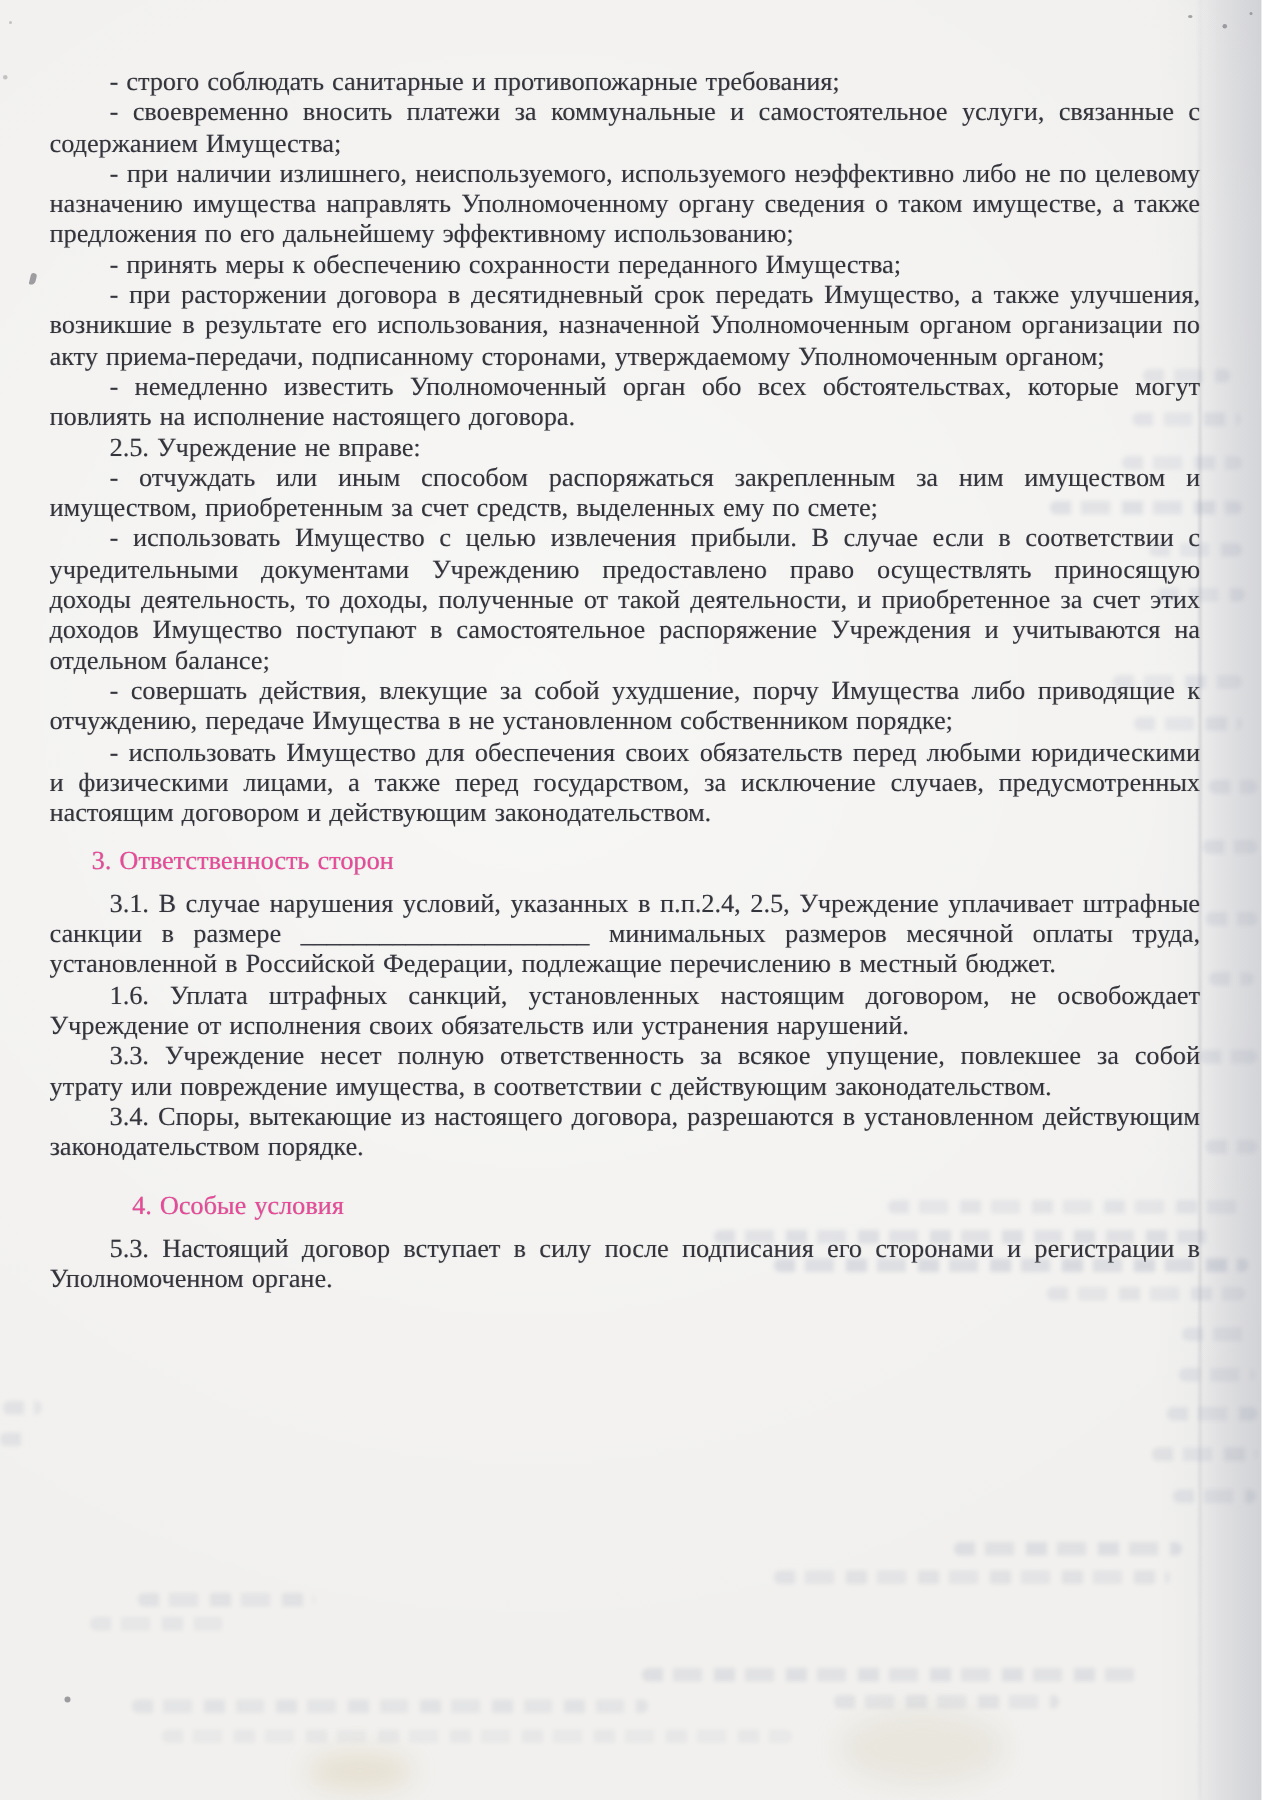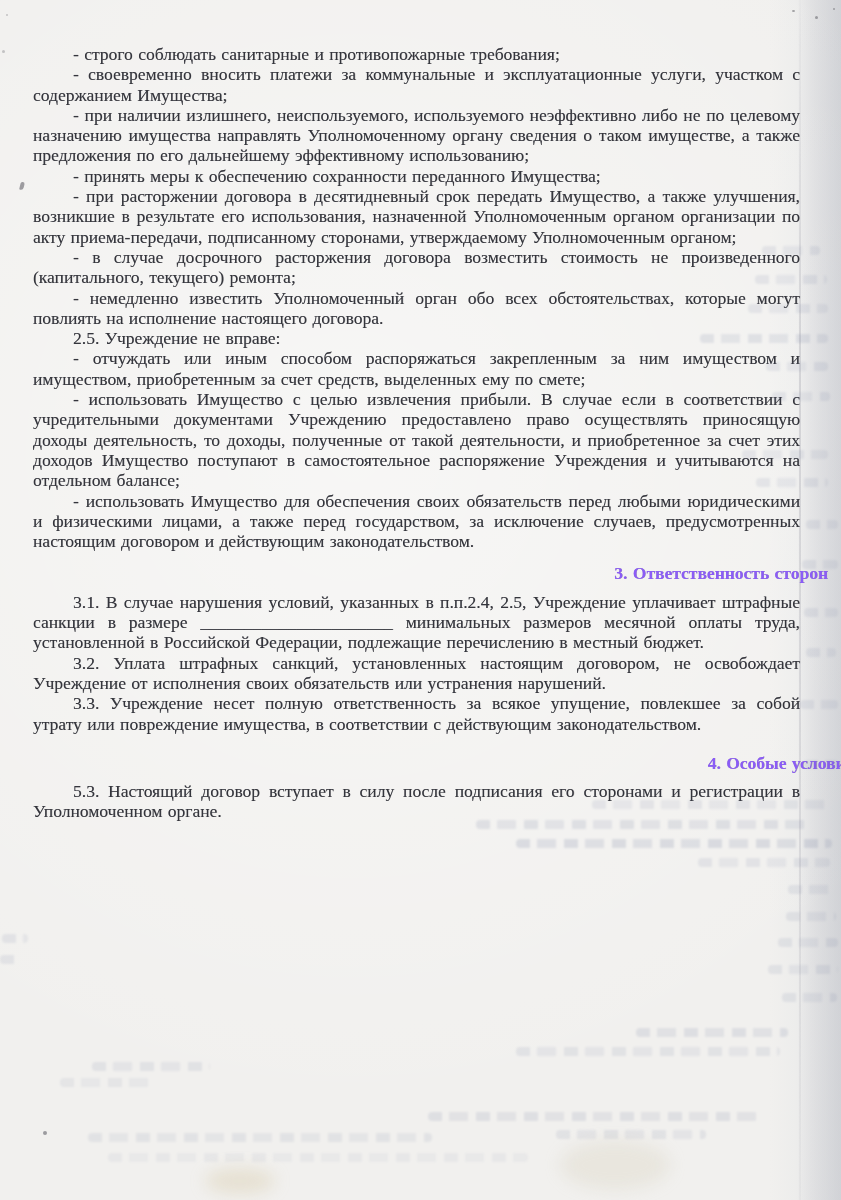--- a/index.html
+++ b/index.html
@@ -19,22 +19,22 @@
     left: 33px; top: 44px; width: 767px;
     font-size: 17.5px;
     line-height: 20.3px;
     color: #34353c;
     text-align: justify;
     text-shadow: 0.3px 0.3px 0.5px rgba(52,53,60,0.40);
     word-spacing: 1px;
   }
   .textblock p { margin: 0; text-indent: 40px; }
   .textblock p.heading {
-    text-align: right; text-indent: 0;
-    font-weight: bold; color: #8b5cf6;
+    text-align: left; text-indent: 0;
+    font-weight: normal; color: #ec4899;
     margin: 13px 0 8px;
   }
   .textblock p.heading.offset-3 { position: relative; left: 28px; margin-top: 12px; }
   .textblock p.heading.offset-4 { position: relative; left: 55px; margin-top: 19px; }
 
   
   .ghost {
     position: absolute; height: 9px; border-radius: 4px;
     background: repeating-linear-gradient(90deg,
       rgba(98,110,148,0.85) 0 14px, rgba(98,110,148,0) 14px 21px,
@@ -57,34 +57,35 @@
 </head>
 <body>
 
 <div class="page">
 
   <div class="edge-band"></div>
   <div class="fold-line"></div>
 
   <div class="textblock">
     <p class="para">- строго соблюдать санитарные и противопожарные требования;</p>
-    <p class="para">- своевременно вносить платежи за коммунальные и эксплуатационные услуги, участком с содержанием Имущества;</p>
+    <p class="para">- своевременно вносить платежи за коммунальные и самостоятельное услуги, связанные с содержанием Имущества;</p>
     <p class="para">- при наличии излишнего, неиспользуемого, используемого неэффективно либо не по целевому назначению имущества направлять Уполномоченному органу сведения о таком имуществе, а также предложения по его дальнейшему эффективному использованию;</p>
     <p class="para">- принять меры к обеспечению сохранности переданного Имущества;</p>
     <p class="para">- при расторжении договора в десятидневный срок передать Имущество, а также улучшения, возникшие в результате его использования, назначенной Уполномоченным органом организации по акту приема-передачи, подписанному сторонами, утверждаемому Уполномоченным органом;</p>
-    <p class="para">- в случае досрочного расторжения договора возместить стоимость не произведенного (капитального, текущего) ремонта;</p>
     <p class="para">- немедленно известить Уполномоченный орган обо всех обстоятельствах, которые могут повлиять на исполнение настоящего договора.</p>
     <p class="para">2.5. Учреждение не вправе:</p>
     <p class="para">- отчуждать или иным способом распоряжаться закрепленным за ним имуществом и имуществом, приобретенным за счет средств, выделенных ему по смете;</p>
     <p class="para">- использовать Имущество с целью извлечения прибыли. В случае если в соответствии с учредительными документами Учреждению предоставлено право осуществлять приносящую доходы деятельность, то доходы, полученные от такой деятельности, и приобретенное за счет этих доходов Имущество поступают в самостоятельное распоряжение Учреждения и учитываются на отдельном балансе;</p>
+    <p class="para">- совершать действия, влекущие за собой ухудшение, порчу Имущества либо приводящие к отчуждению, передаче Имущества в не установленном собственником порядке;</p>
     <p class="para">- использовать Имущество для обеспечения своих обязательств перед любыми юридическими и физическими лицами, а также перед государством, за исключение случаев, предусмотренных настоящим договором и действующим законодательством.</p>
     <p class="heading offset-3">3. Ответственность сторон</p>
     <p class="para">3.1. В случае нарушения условий, указанных в п.п.2.4, 2.5, Учреждение уплачивает штрафные санкции в размере ______________________ минимальных размеров месячной оплаты труда, установленной в Российской Федерации, подлежащие перечислению в местный бюджет.</p>
-    <p class="para">3.2. Уплата штрафных санкций, установленных настоящим договором, не освобождает Учреждение от исполнения своих обязательств или устранения нарушений.</p>
+    <p class="para">1.6. Уплата штрафных санкций, установленных настоящим договором, не освобождает Учреждение от исполнения своих обязательств или устранения нарушений.</p>
     <p class="para">3.3. Учреждение несет полную ответственность за всякое упущение, повлекшее за собой утрату или повреждение имущества, в соответствии с действующим законодательством.</p>
+    <p class="para">3.4. Споры, вытекающие из настоящего договора, разрешаются в установленном действующим законодательством порядке.</p>
     <p class="heading offset-4">4. Особые условия</p>
     <p class="para">5.3. Настоящий договор вступает в силу после подписания его сторонами и регистрации в Уполномоченном органе.</p>
   </div>
 
   <div class="ghost" style="left:762px;top:246px;width:58px;"></div>
   <div class="ghost" style="left:755px;top:275px;width:72px;"></div>
   <div class="ghost" style="left:748px;top:304px;width:80px;"></div>
   <div class="ghost" style="left:700px;top:334px;width:128px;opacity:.16;"></div>
   <div class="ghost" style="left:766px;top:362px;width:62px;"></div>
   <div class="ghost" style="left:772px;top:392px;width:58px;"></div>

